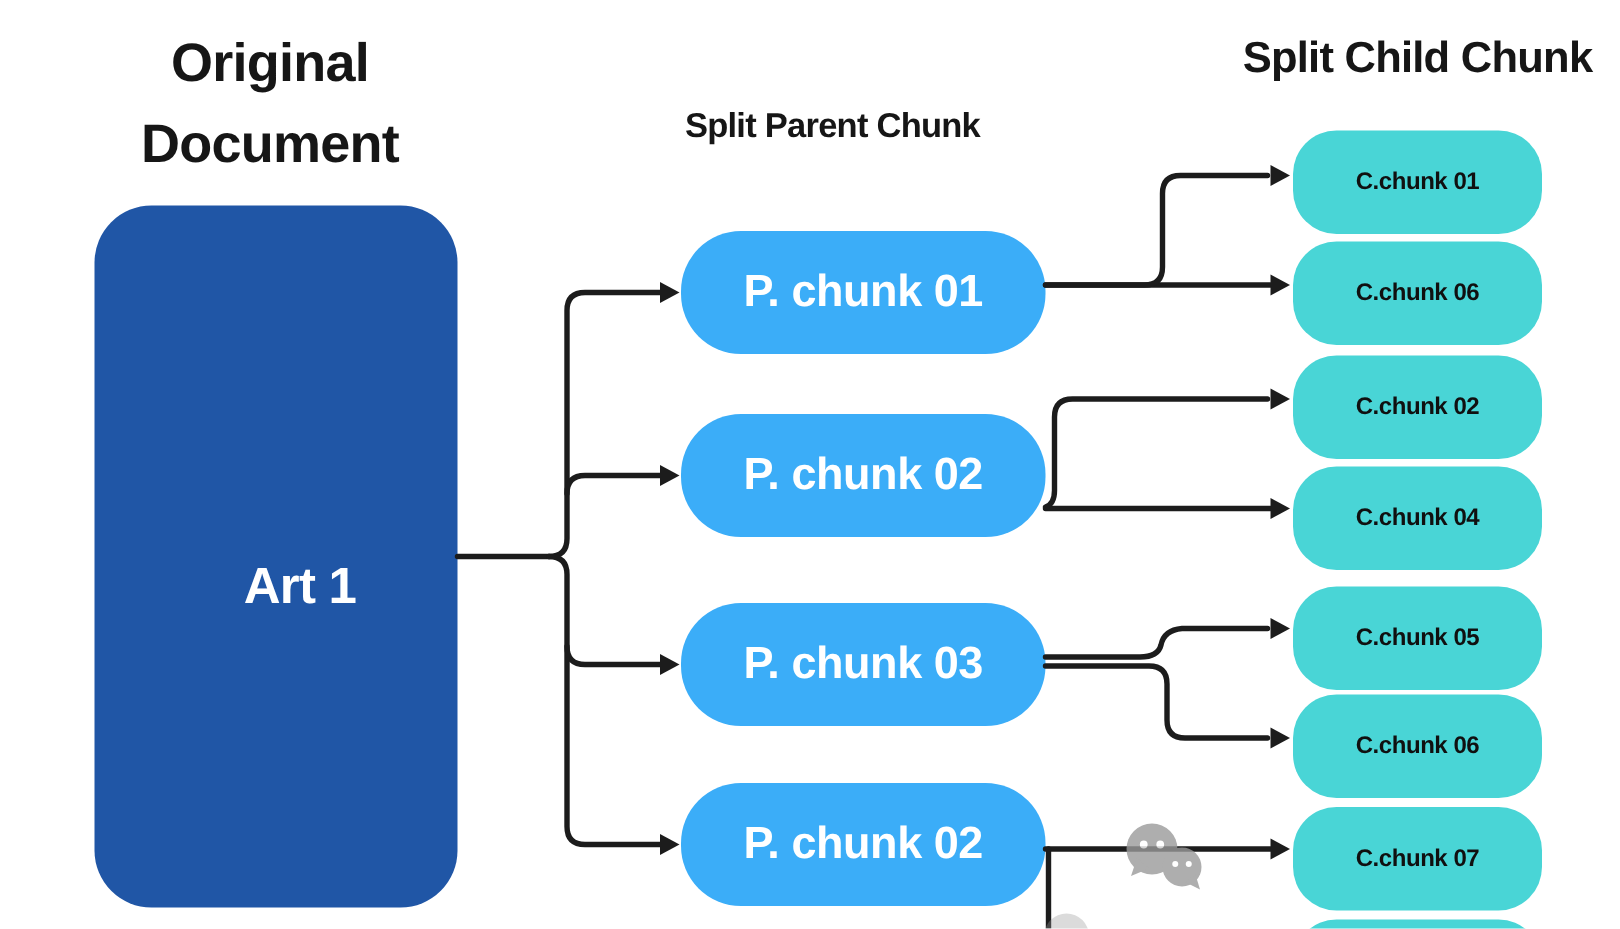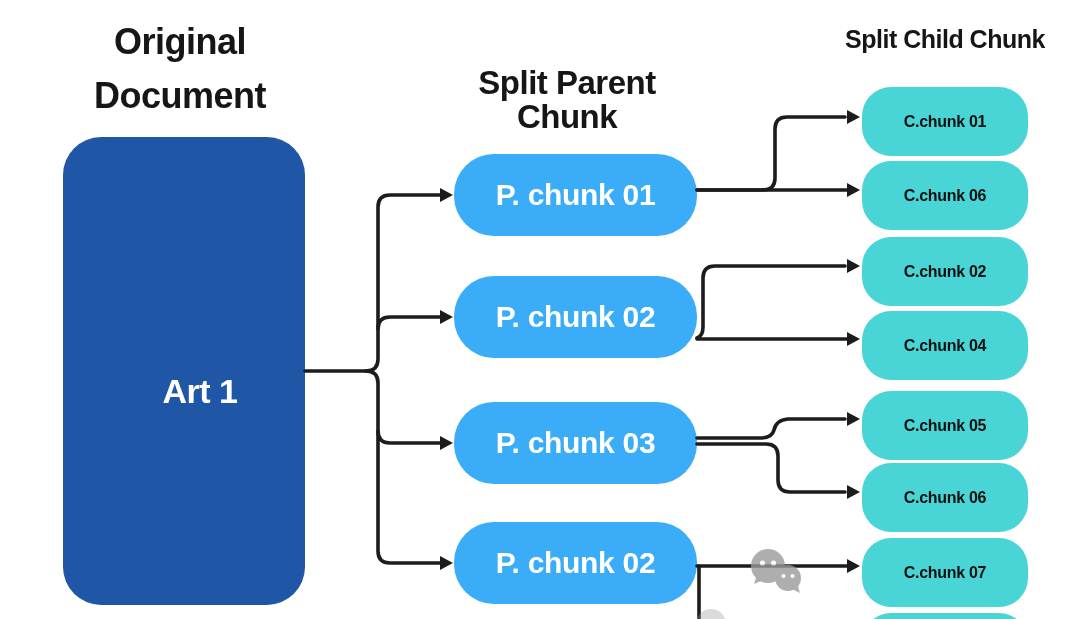--- a/index.html
+++ b/index.html
@@ -22,22 +22,22 @@
   }
   .heading{
     position:absolute;
     font-weight:800;
     color:var(--heading-text,#161616);
     letter-spacing:-0.5px;
     text-align:center;
     line-height:54px;
   }
   .h-original{left:55px;top:15px;width:250px;font-size:36px;}
-  .h-parent{left:432px;top:66px;width:270px;font-size:33px;line-height:34px;}
-  .h-child{left:815px;top:22px;width:260px;font-size:25px;line-height:34px;}
+  .h-parent{left:420px;top:66px;width:270px;font-size:23px;line-height:34px;}
+  .h-child{left:815px;top:22px;width:260px;font-size:29px;line-height:34px;}
 
   .doc-box{
     position:absolute;
     left:63px;top:137px;width:242px;height:468px;
     background:var(--document-box,#2056A6);
     border-radius:38px;
     display:flex;align-items:center;justify-content:center;padding-left:32px;
   }
   .doc-box .label{
     color:var(--node-text-light,#fff);

